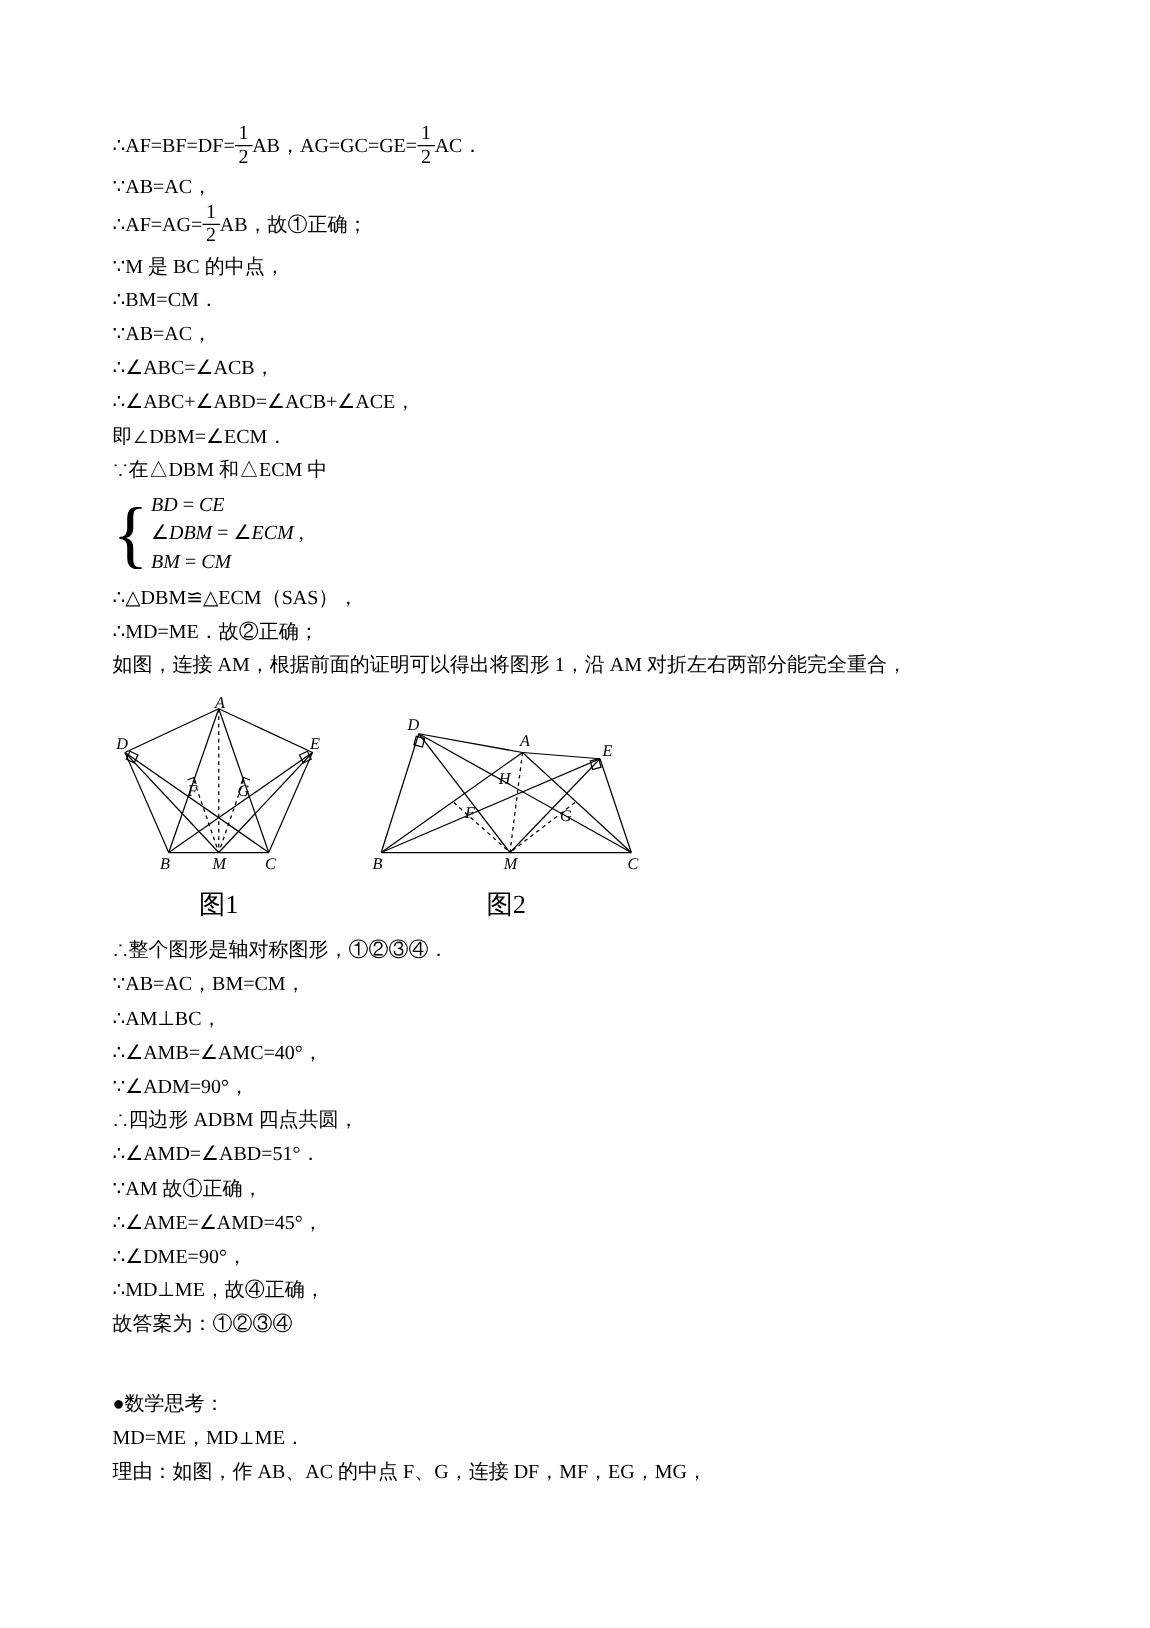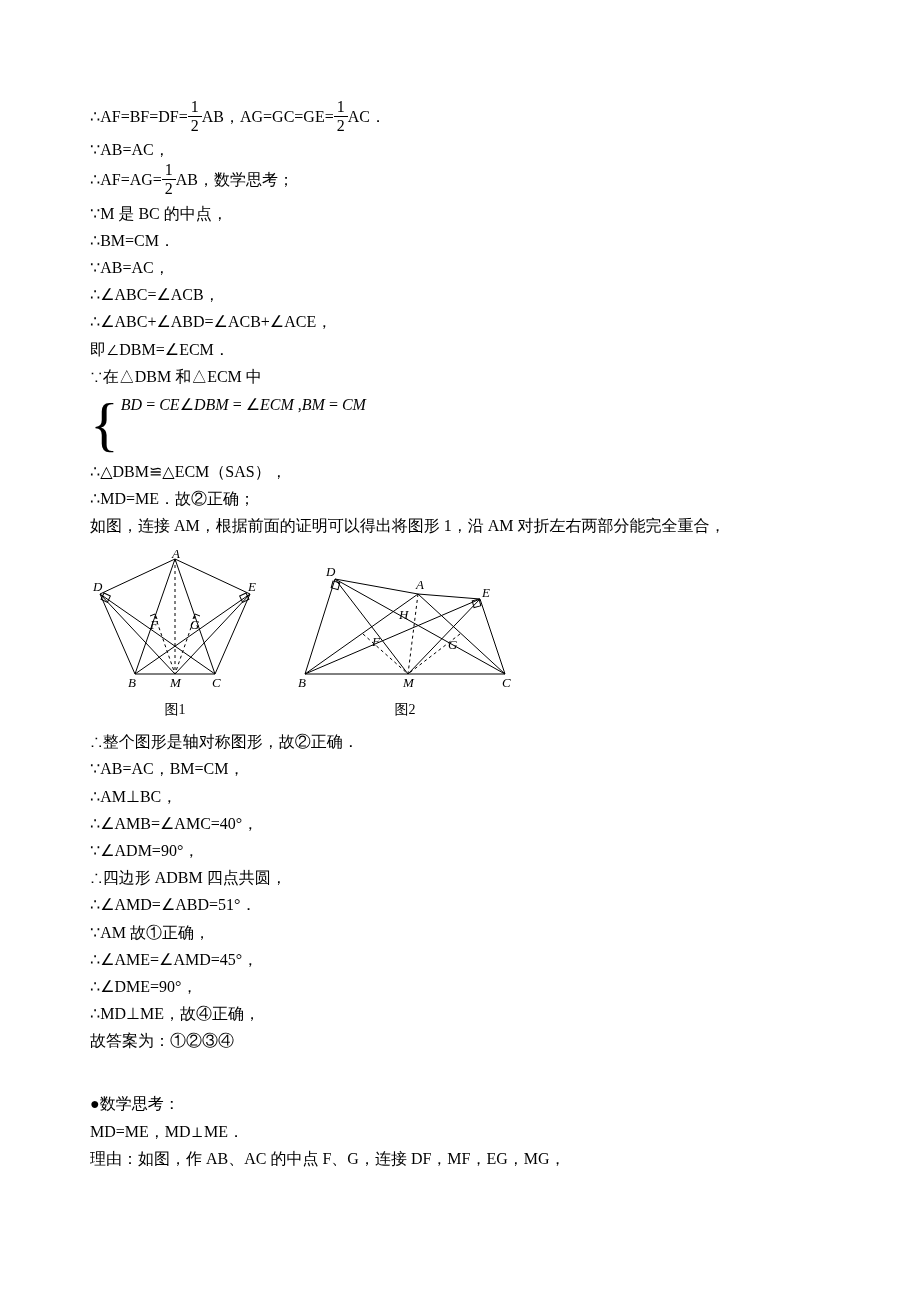--- a/index.html
+++ b/index.html
@@ -45,48 +45,48 @@
   .brace {
     font-size: 60px;
     line-height: 60px;
     display: flex;
     align-items: center;
     font-style: normal;
     margin-right: 2px;
   }
   .brace-lines {
     display: flex;
-    flex-direction: row;
+    flex-direction: column;
   }
   .brace-lines div {
     line-height: 1.4;
   }
   .figures {
     display: flex;
     align-items: flex-end;
     gap: 30px;
     margin: 10px 0 6px 0;
   }
   .figcap {
     text-align: center;
-    font-size: 14px;
+    font-size: 21px;
     margin-top: 4px;
   }
   svg { display: block; }
   .upright { font-style: normal; }
 </style>
 </head>
 <body>
 
 <p class="line">
   <span>∴AF=BF=DF=</span><span class="frac"><span class="num">1</span><span class="den">2</span></span><span>AB，AG=GC=GE=</span><span class="frac"><span class="num">1</span><span class="den">2</span></span><span>AC．</span>
 </p>
 <p class="line"><span>∵AB=AC，</span></p>
 <p class="line">
-  <span>∴AF=AG=</span><span class="frac"><span class="num">1</span><span class="den">2</span></span><span>AB，数学思考；</span>
+  <span>∴AF=AG=</span><span class="frac"><span class="num">1</span><span class="den">2</span></span><span>AB，故①正确；</span>
 </p>
 <p class="line"><span>∵M 是 BC 的中点，</span></p>
 <p class="line"><span>∴BM=CM．</span></p>
 <p class="line"><span>∵AB=AC，</span></p>
 <p class="line"><span>∴∠ABC=∠ACB，</span></p>
 <p class="line"><span>∴∠ABC+∠ABD=∠ACB+∠ACE，</span></p>
 <p class="line"><span>即∠DBM=∠ECM．</span></p>
 <p class="line"><span>∵在△DBM 和△ECM 中</span></p>
 
 <div class="brace-block">
@@ -168,21 +168,21 @@
         <text x="158" y="100">G</text>
         <text x="8" y="138">B</text>
         <text x="113" y="138">M</text>
         <text x="212" y="138">C</text>
       </g>
     </svg>
     <div class="figcap">图2</div>
   </div>
 </div>
 
-<p class="line"><span>∴整个图形是轴对称图形，故②正确．</span></p>
+<p class="line"><span>∴整个图形是轴对称图形，①②③④．</span></p>
 <p class="line"><span>∵AB=AC，BM=CM，</span></p>
 <p class="line"><span>∴AM⊥BC，</span></p>
 <p class="line"><span>∴∠AMB=∠AMC=40°，</span></p>
 <p class="line"><span>∵∠ADM=90°，</span></p>
 <p class="line"><span>∴四边形 ADBM 四点共圆，</span></p>
 <p class="line"><span>∴∠AMD=∠ABD=51°．</span></p>
 <p class="line"><span>∵AM 故①正确，</span></p>
 <p class="line"><span>∴∠AME=∠AMD=45°，</span></p>
 <p class="line"><span>∴∠DME=90°，</span></p>
 <p class="line"><span>∴MD⊥ME，故④正确，</span></p>

